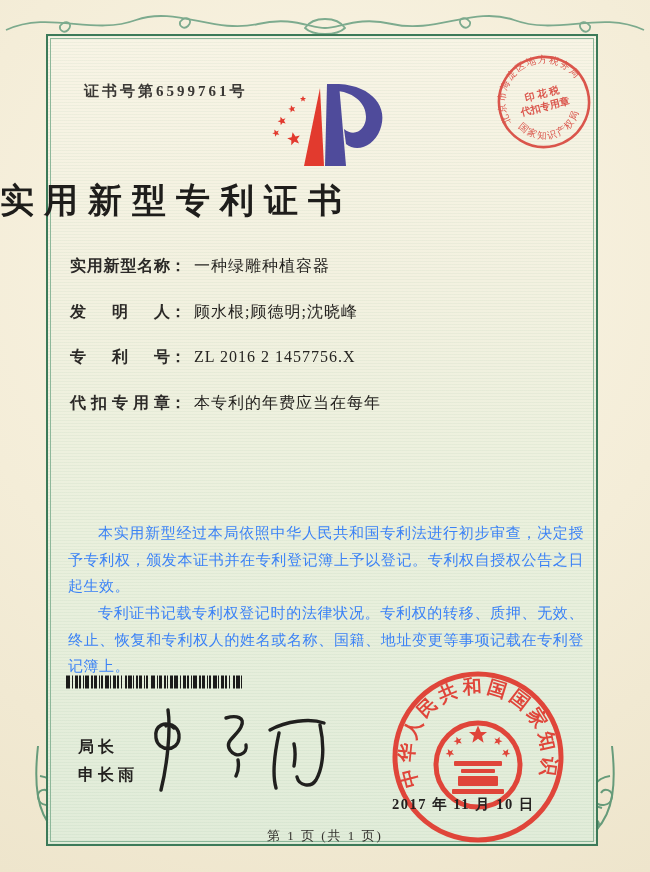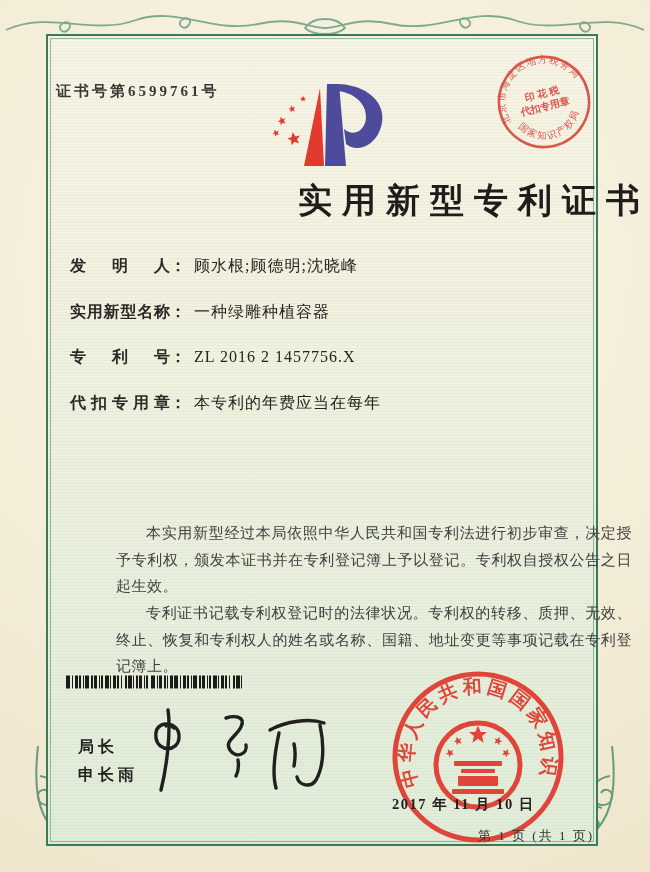--- a/index.html
+++ b/index.html
@@ -18,54 +18,54 @@
     border:2px solid #3c7a59;
     background:
       repeating-linear-gradient(0deg, rgba(110,160,125,.07) 0 1px, rgba(0,0,0,0) 1px 3px),
       linear-gradient(180deg,#f8f4e5 0%, #f3f1e0 30%, #eaf0dd 62%, #e1ecd9 100%);
   }
   .frame-inner {
     position:absolute; left:2px; top:2px; right:2px; bottom:2px;
     border:1px solid #8db79a;
   }
   .cert-number {
-    position:absolute; left:56px; top:82px;
+    position:absolute; left:84px; top:82px;
     font-size:15px; letter-spacing:3px; color:#3a3835; font-weight:600;
   }
   .logo { position:absolute; left:263px; top:76px; }
   .tax-stamp { position:absolute; left:492px; top:50px; transform:rotate(-14deg); opacity:.9; }
   .title {
     position:absolute; left:0; top:178px; width:650px;
-    text-align:right; font-size:34px; font-weight:700;
+    text-align:left; font-size:34px; font-weight:700;
     letter-spacing:10px; color:#1e1d1b;
   }
   .fields { position:absolute; left:70px; top:256px; width:500px; }
   .field-row { height:45.5px; font-size:16px; white-space:nowrap; }
   .flabel {
     display:inline-block; width:100px; text-align:justify; text-align-last:justify;
     font-weight:600; color:#2b2927; vertical-align:top;
   }
   .fcolon { font-weight:600; margin-right:8px; }
   .fvalue { color:#262421; letter-spacing:1px; }
   .body-text {
     position:absolute; left:68px; top:520px; width:516px;
-    font-size:15px; line-height:1.78; color:#404040; text-align:justify;margin-left:48px;
+    font-size:15px; line-height:1.78; color:#3b82f6; text-align:justify;
   }
   .body-text p { text-indent:2em; letter-spacing:.5px; }
   .barcode { position:absolute; left:64px; top:675px; }
   .director { position:absolute; left:78px; top:734px; font-size:16px; line-height:28px;
     color:#242220; letter-spacing:4px; font-weight:600;font-family:Liberation Mono, monospace; }
   .signature { position:absolute; left:140px; top:698px; }
   .seal { position:absolute; left:390px; top:669px; opacity:.93; }
   .seal-date {
     position:absolute; left:392px; top:795px; width:150px;
     font-size:14.5px; color:#232120; letter-spacing:1.5px; font-weight:600; z-index:5;
   }
   .footer {
-    position:absolute; left:0; top:827px; width:594px; text-align:right;
+    position:absolute; left:0; top:827px; width:650px; text-align:center;
     font-size:13px; color:#33312d; letter-spacing:2px;
   }
   svg text { font-family:"Liberation Serif","DejaVu Serif",serif; }
 </style>
 </head>
 <body>
 
 <svg class="ornament" style="left:0;top:6px;" width="650" height="32" viewBox="0 0 650 32">
   <g stroke="#5f9a7b" stroke-width="1.8" fill="none" opacity=".8">
     <path d="M6,24 C50,4 92,30 136,14 C176,0 214,28 258,18 C292,10 310,22 325,22"></path>
@@ -131,24 +131,24 @@
     <textPath href="#taxBot">国家知识产权局</textPath>
   </text>
   <text x="52" y="47" text-anchor="middle" font-size="10" fill="#d8453c" font-weight="bold">印 花 税</text>
   <text x="52" y="60" text-anchor="middle" font-size="10" fill="#d8453c" font-weight="bold">代扣专用章</text>
 </svg>
 
 <div class="title">实用新型专利证书</div>
 
 <div class="fields">
   <div class="field-row">
+    <span class="flabel">实用新型名称</span><span class="fcolon">：</span><span class="fvalue">一种绿雕种植容器</span>
+  </div>
+  <div class="field-row">
     <span class="flabel">发明人</span><span class="fcolon">：</span><span class="fvalue">顾水根;顾德明;沈晓峰</span>
-  </div>
-  <div class="field-row">
-    <span class="flabel">实用新型名称</span><span class="fcolon">：</span><span class="fvalue">一种绿雕种植容器</span>
   </div>
   <div class="field-row">
     <span class="flabel">专利号</span><span class="fcolon">：</span><span class="fvalue">ZL 2016 2 1457756.X</span>
   </div>
   <div class="field-row">
     <span class="flabel">代扣专用章</span><span class="fcolon">：</span><span class="fvalue">本专利的年费应当在每年</span>
   </div>
 </div>
 
 <div class="body-text">

